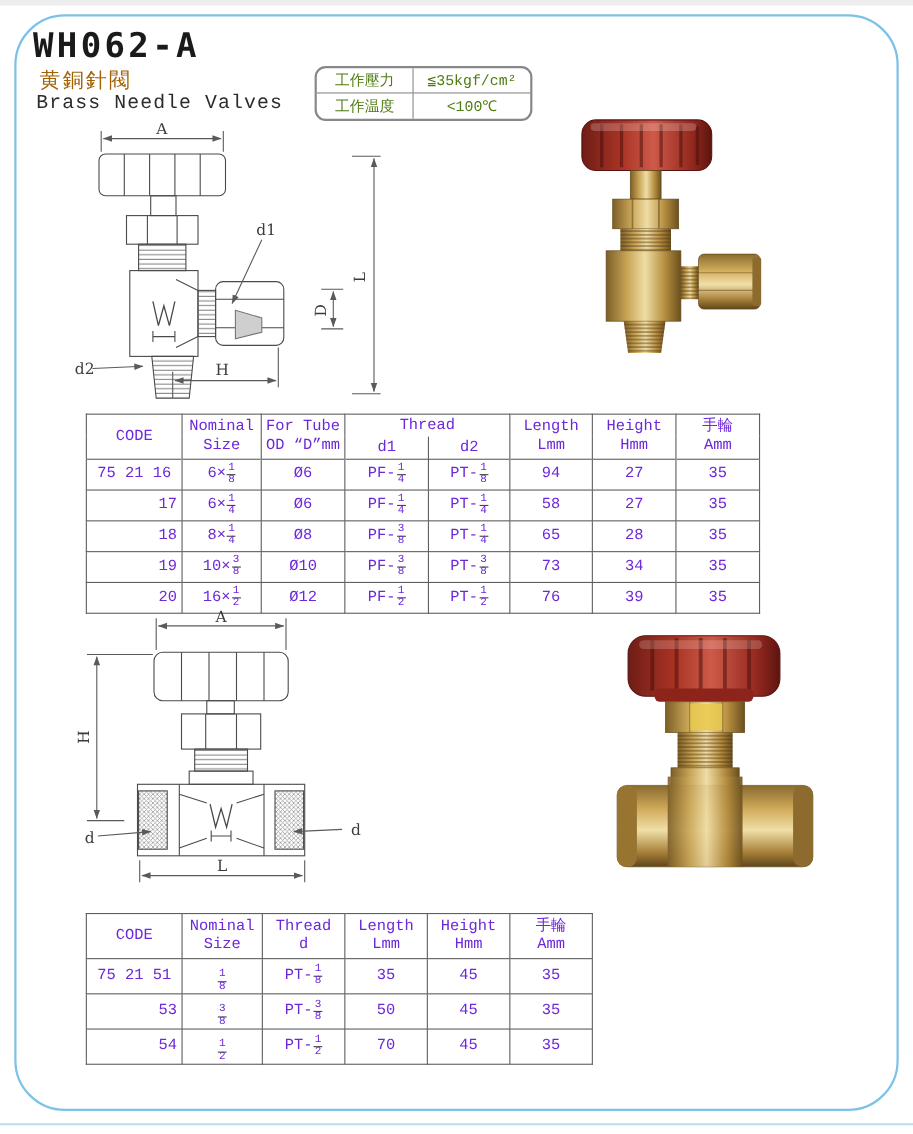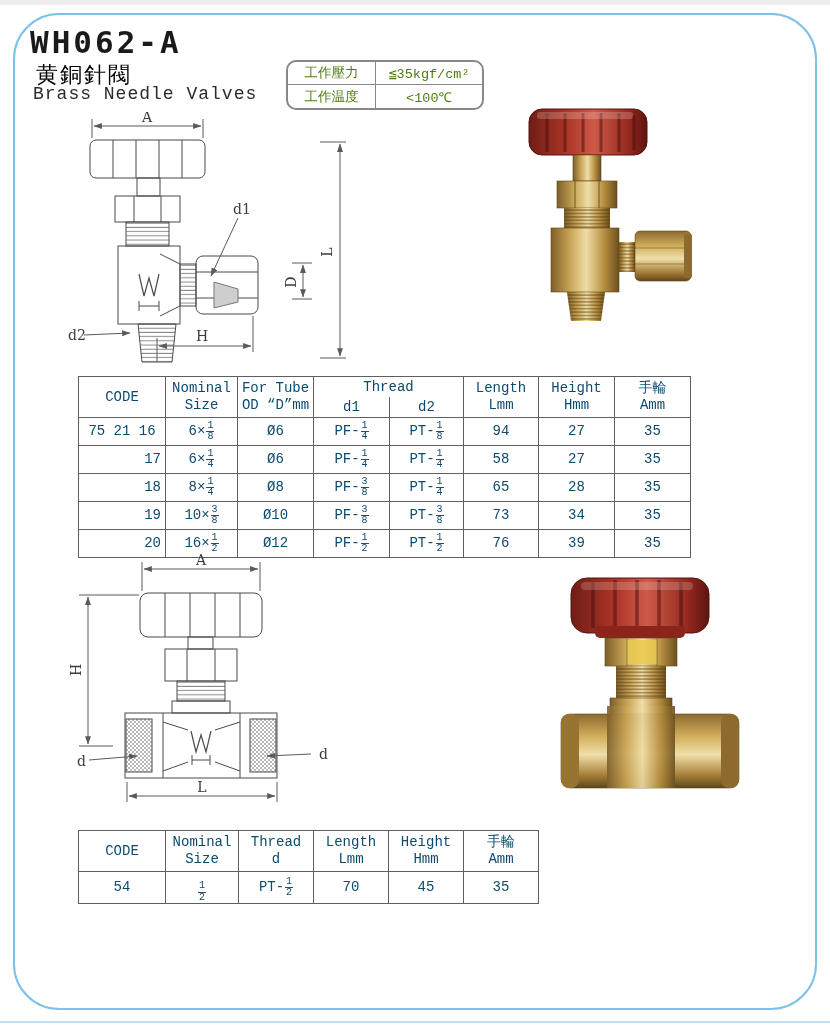--- a/index.html
+++ b/index.html
@@ -4,29 +4,29 @@
 <style>
   html,body{margin:0;padding:0;background:#ffffff;}
   body{width:830px;height:1031px;position:relative;overflow:hidden;
        font-family:"Liberation Mono","DejaVu Sans Mono",monospace;color:#333;}
   .abs{position:absolute;}
   .frame{left:13px;top:13px;width:800px;height:993px;border:2px solid #7cc2e6;border-radius:46px;}
   .topstrip{left:0;top:0;width:830px;height:5px;background:#ededed;}
   .botline{left:0;top:1021px;width:830px;height:2px;background:#bfe0f2;}
   .title{left:30px;top:24px;font-family:"DejaVu Sans Mono",monospace;font-weight:bold;
          font-size:31px;letter-spacing:3px;color:#1a1a1a;}
-  .subcjk{left:36px;top:60px;font-size:22px;color:#000000;letter-spacing:2px;}
+  .subcjk{left:36px;top:60px;font-size:19px;color:#a16207;letter-spacing:2px;}
   .suben{left:33px;top:84px;font-size:18px;color:#2c2c2c;letter-spacing:1px;}
   .specbox{left:286px;top:60px;width:194px;height:46px;border:2px solid #888;border-radius:10px;
            display:grid;grid-template-columns:88px 1fr;grid-template-rows:1fr 1fr;overflow:hidden;
            font-size:13.5px;color:#4d7c0f;}
   .specbox .c{display:flex;align-items:center;justify-content:center;}
   .specbox .lab{border-right:1px solid #888;}
   .specbox .r1{border-bottom:1px solid #888;}
-  table{border-collapse:collapse;table-layout:fixed;font-size:14px;color:#0c4a6e;}
+  table{border-collapse:collapse;table-layout:fixed;font-size:14px;color:#6d28d9;}
   td,th{border:1px solid #5f5f5f;text-align:center;vertical-align:middle;
         font-weight:normal;padding:0;line-height:1.15;overflow:hidden;}
   .t1{left:78px;top:376px;width:612px;}
   .t2{left:78px;top:830px;width:460px;}
   .t1 tr.hd1 th{height:20px;border-bottom:none;}
   .t1 tr.hd2 th{height:20px;border-top:none;}
   .t1 th[rowspan]{border-bottom:1px solid #5f5f5f;}
   .t1 tbody td{height:27px;}
   .t2 thead th{height:40px;}
   .t2 tbody td{height:28px;}
@@ -452,20 +452,54 @@
         <span>Hmm</span></div>
         </th>
       <th>
         <div class="hd2l"><span>手輪</span><br>
         <span>Amm</span></div>
         </th>
     </tr>
   </thead>
   <tbody>
     <tr>
+      <td class="code">75 21 51</td>
+      <td><span class="fr">
+            <span class="n">1</span>
+            <span>8</span>
+          </span></td>
+      <td><span class="cw">
+            <span>PT-</span>
+            <span class="fr">
+              <span class="n">1</span>
+              <span>8</span>
+            </span>
+          </span></td>
+      <td>35</td>
+      <td>45</td>
+      <td>35</td>
+    </tr>
+    <tr>
+      <td class="code">53</td>
+      <td><span class="fr">
+            <span class="n">3</span>
+            <span>8</span>
+          </span></td>
+      <td><span class="cw">
+            <span>PT-</span>
+            <span class="fr">
+              <span class="n">3</span>
+              <span>8</span>
+            </span>
+          </span></td>
+      <td>50</td>
+      <td>45</td>
+      <td>35</td>
+    </tr>
+    <tr>
       <td class="code">54</td>
       <td><span class="fr">
             <span class="n">1</span>
             <span>2</span>
           </span></td>
       <td><span class="cw">
             <span>PT-</span>
             <span class="fr">
               <span class="n">1</span>
               <span>2</span>

